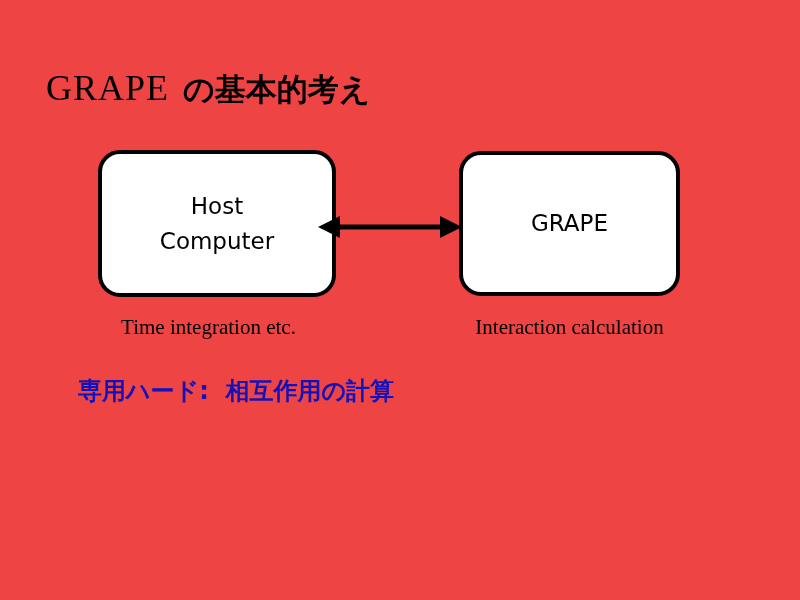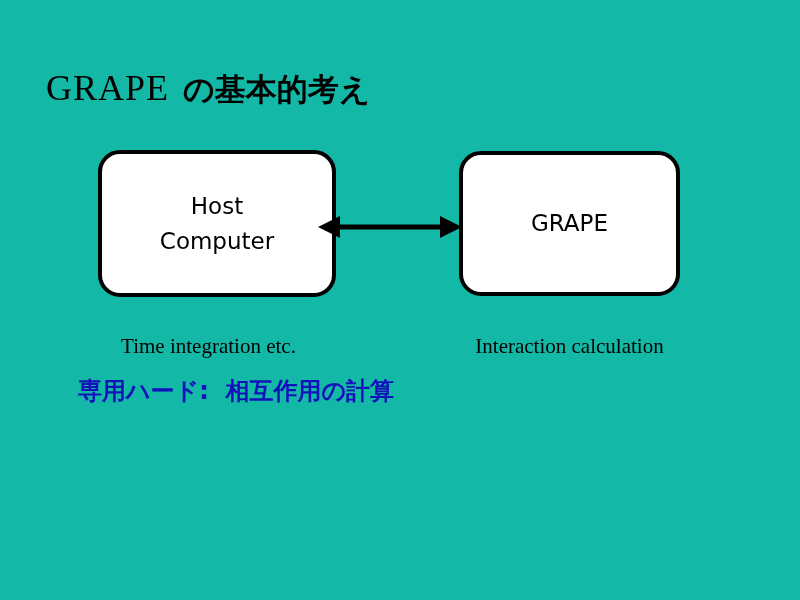--- a/index.html
+++ b/index.html
@@ -4,21 +4,21 @@
 <style>
   html, body {
     margin: 0;
     padding: 0;
     background: #ffffff;
   }
   #slide {
     position: relative;
     width: 800px;
     height: 600px;
-    background: #14b8a6;
+    background: #ef4444;
     overflow: hidden;
   }
 
   
   #slide-title {
     position: absolute;
     left: 46px;
     top: 70px;
     white-space: nowrap;
     color: #000000;
@@ -78,21 +78,20 @@
     height: 42px;
   }
 
   
   .caption {
     position: absolute;
     font-family: "Liberation Serif", "DejaVu Serif", serif;
     font-size: 21px;
     color: #000000;
     white-space: nowrap;
-    margin-top: 19px;
   }
   #caption-host {
     left: 95px;
     top: 315px;
     width: 227px;
     text-align: center;
   }
   #caption-grape {
     left: 448px;
     top: 315px;

